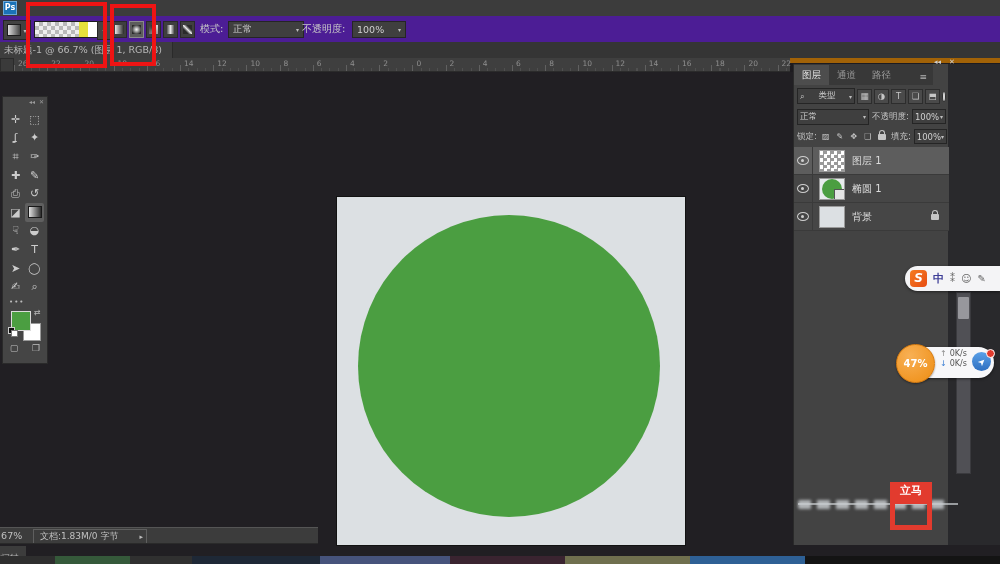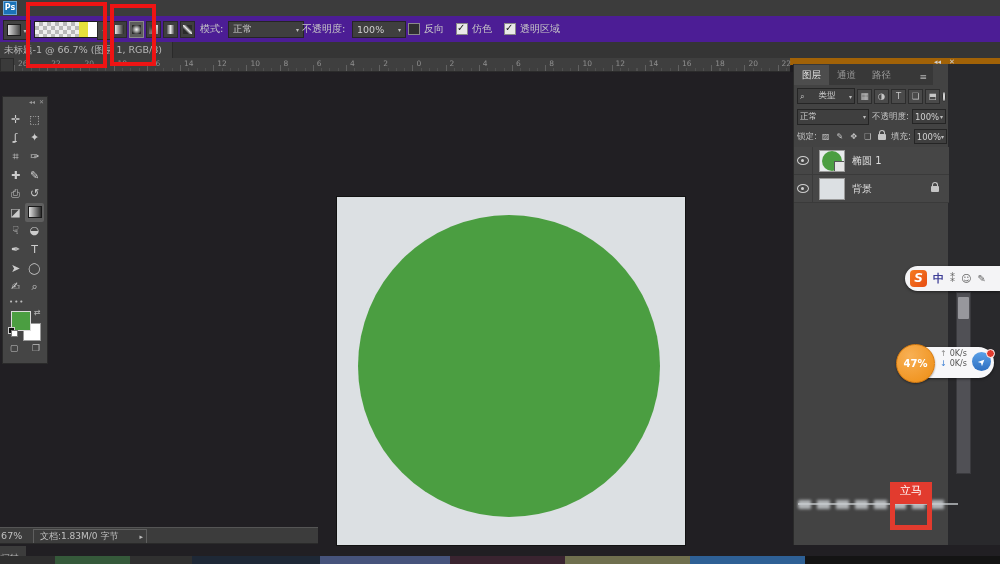--- a/index.html
+++ b/index.html
@@ -42,21 +42,21 @@
   #opacity-label{left:302px;top:0}
   #opacity-dd{left:352px;top:5px;width:44px;height:15px}
   #opt-checks{left:408px;top:0;height:26px;display:flex;align-items:center;gap:12px}
   .cbwrap{display:flex;align-items:center;gap:4px}
   .cb{width:10px;height:10px;border:1px solid #8a8a8a;background:#2f2f2f;position:relative}
   .cb.checked{background:#e9e9e9}
   .cb.checked:after{content:"✓";position:absolute;left:0px;top:-2px;color:#1b1b1b;font-size:10px;font-weight:bold}
   .cb-label{color:#c8c8c8;font-size:10px}
 
   
-  #doctab{left:0;top:42px;width:1000px;height:16px;background:#353535;border-bottom:7px solid #a16207}
+  #doctab{left:0;top:42px;width:1000px;height:16px;background:#353535;border-bottom:5px solid #a16207}
   #doctab-inner{left:0;top:0;height:16px;padding:0 10px 0 4px;background:#3e3e3e;border-right:1px solid #2a2a2a;
                 color:#b8b8b8;font-size:9.5px;line-height:16px;white-space:nowrap}
 
   
   #ruler-corner{left:0;top:58px;width:14px;height:14px;background:#3a3a3a;border:1px solid #2b2b2b;box-sizing:border-box}
   #ruler{left:14px;top:58px;width:776px;height:14px;background:#3f3f3f;border-bottom:1px solid #2b2b2b;box-sizing:border-box;
     background-image:repeating-linear-gradient(90deg,#606060 0 1px,rgba(0,0,0,0) 1px 33.2px),
                      repeating-linear-gradient(90deg,#4f4f4f 0 1px,rgba(0,0,0,0) 1px 8.3px);
     background-size:100% 6px,100% 3px;background-position:left bottom,left bottom;background-repeat:no-repeat,no-repeat}
   .ruler-num{position:absolute;bottom:3px;color:#8f8f8f;font-size:7.5px}
@@ -161,21 +161,21 @@
   #ball-rocket .glyph{transform:rotate(-45deg)}
   #ball-badge{left:90px;top:5px;width:7px;height:7px;border-radius:50%;background:#e23b2e;border:1px solid #fff}
 
   
   #watermark{left:790px;top:480px;width:210px;height:70px;z-index:25}
   #wm-blur{left:8px;top:20px;width:152px;height:9px;border-radius:2px;opacity:.8;filter:blur(1.4px);
            background:repeating-linear-gradient(90deg,#cdd1d4 0 13px,rgba(0,0,0,0) 13px 19px)}
   #wm-line{left:8px;top:23px;width:160px;height:2px;background:#c9cdd0;opacity:.7;filter:blur(.5px)}
   #wm-domain{left:46px;top:32px;color:#c6cacd;font-size:21px;letter-spacing:1px;filter:blur(.4px)}
   #wm-seal{left:100px;top:2px;width:42px;height:48px}
-  #wm-seal-top{left:0;top:0;width:42px;height:17px;background:#e23b2e;color:#fff;font-size:11px;font-weight:normal;
+  #wm-seal-top{left:0;top:0;width:42px;height:17px;background:#e23b2e;color:#fff;font-size:11px;font-weight:bold;
                text-align:center;line-height:17px;overflow:hidden}
   #wm-seal-box{left:0;top:17px;width:42px;height:31px;border:5px solid #e23b2e;box-sizing:border-box}
 </style>
 </head>
 <body>
 
 <div class="abs" id="menubar">
   <div id="ps-logo">Ps</div>
 </div>
 
@@ -208,34 +208,20 @@
   <span class="abs opt-label" id="mode-label">模式:</span>
   <div class="abs dd" id="mode-dd">
     <span>正常</span>
     <span class="dd-arrow">▾</span>
   </div>
   <span class="abs opt-label" id="opacity-label">不透明度:</span>
   <div class="abs dd" id="opacity-dd">
     <span>100%</span>
     <span class="dd-arrow">▾</span>
   </div>
-  <div class="abs" id="opt-checks">
-      <div class="cbwrap">
-        <div class="cb"></div>
-        <span class="cb-label">反向</span>
-      </div>
-      <div class="cbwrap">
-        <div class="cb checked"></div>
-        <span class="cb-label">仿色</span>
-      </div>
-      <div class="cbwrap">
-        <div class="cb checked"></div>
-        <span class="cb-label">透明区域</span>
-      </div>
-    </div>
 </div>
 
 <div class="abs" id="doctab">
   <div class="abs" id="doctab-inner">未标题-1 @ 66.7% (图层 1, RGB/8)</div>
 </div>
 
 <div class="abs" id="ruler-corner"></div>
 <div class="abs" id="ruler">
     <span class="ruler-num" style="left: 4px;">26</span>
     <span class="ruler-num" style="left: 37.2px;">22</span>
@@ -399,20 +385,27 @@
           <div class="padlock"></div>
         </span>
       </div>
     <span class="mini-label">填充:</span>
     <div class="mini-dd" id="fill-dd">
       <span>100%</span>
       <span class="dd-arrow">▾</span>
     </div>
   </div>
   <div class="abs" id="layer-list">
+      <div class="layer-row sel">
+        <div class="eye-cell">
+          <div class="eye"></div>
+        </div>
+        <div class="thumb thumb-checker"></div>
+        <span class="lname">图层 1</span>
+      </div>
       <div class="layer-row">
         <div class="eye-cell">
           <div class="eye"></div>
         </div>
         <div class="thumb thumb-shape">
           <div class="c" style="background: rgb(75, 158, 65);"></div>
           <div class="badge"></div>
         </div>
         <span class="lname">椭圆 1</span>
       </div>

